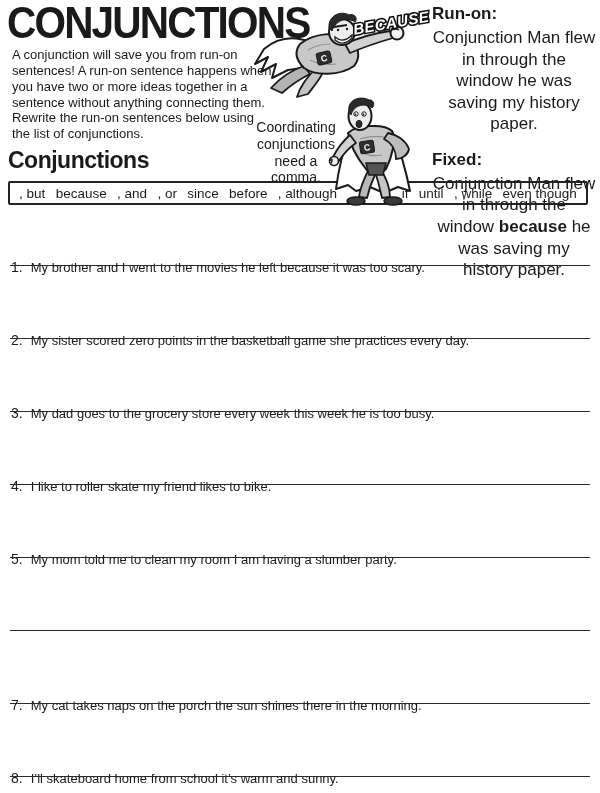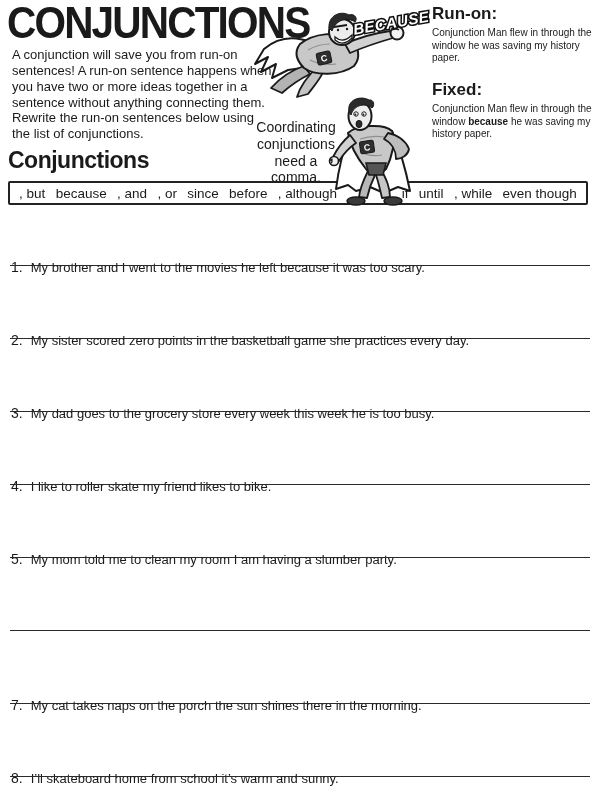--- a/index.html
+++ b/index.html
@@ -17,21 +17,21 @@
     transform:scaleX(0.9);transform-origin:left top;white-space:nowrap;
   }
   .intro{
     left:12px;top:47px;width:260px;
     font-size:13px;line-height:1.22;
   }
 
   
   .example-col{left:432px;top:4px;width:164px;}
   .example-heading{font-size:17px;font-weight:700;margin:0 0 3px 0;}
-  .example-text{font-size:10px;line-height:1.27;margin:0 0 15px 0;}
+  .example-text{font-size:17px;line-height:1.27;margin:0 0 15px 0;text-align:center;}
   .example-text b{font-weight:bold;}
 
   
   .flying-hero{left:252px;top:6px;z-index:2;}
   .standing-hero{left:326px;top:95px;z-index:3;}
   .speech{
     left:250px;top:119px;width:92px;z-index:4;
     font-size:14px;line-height:1.2;text-align:center;
   }
   .comma-held{

